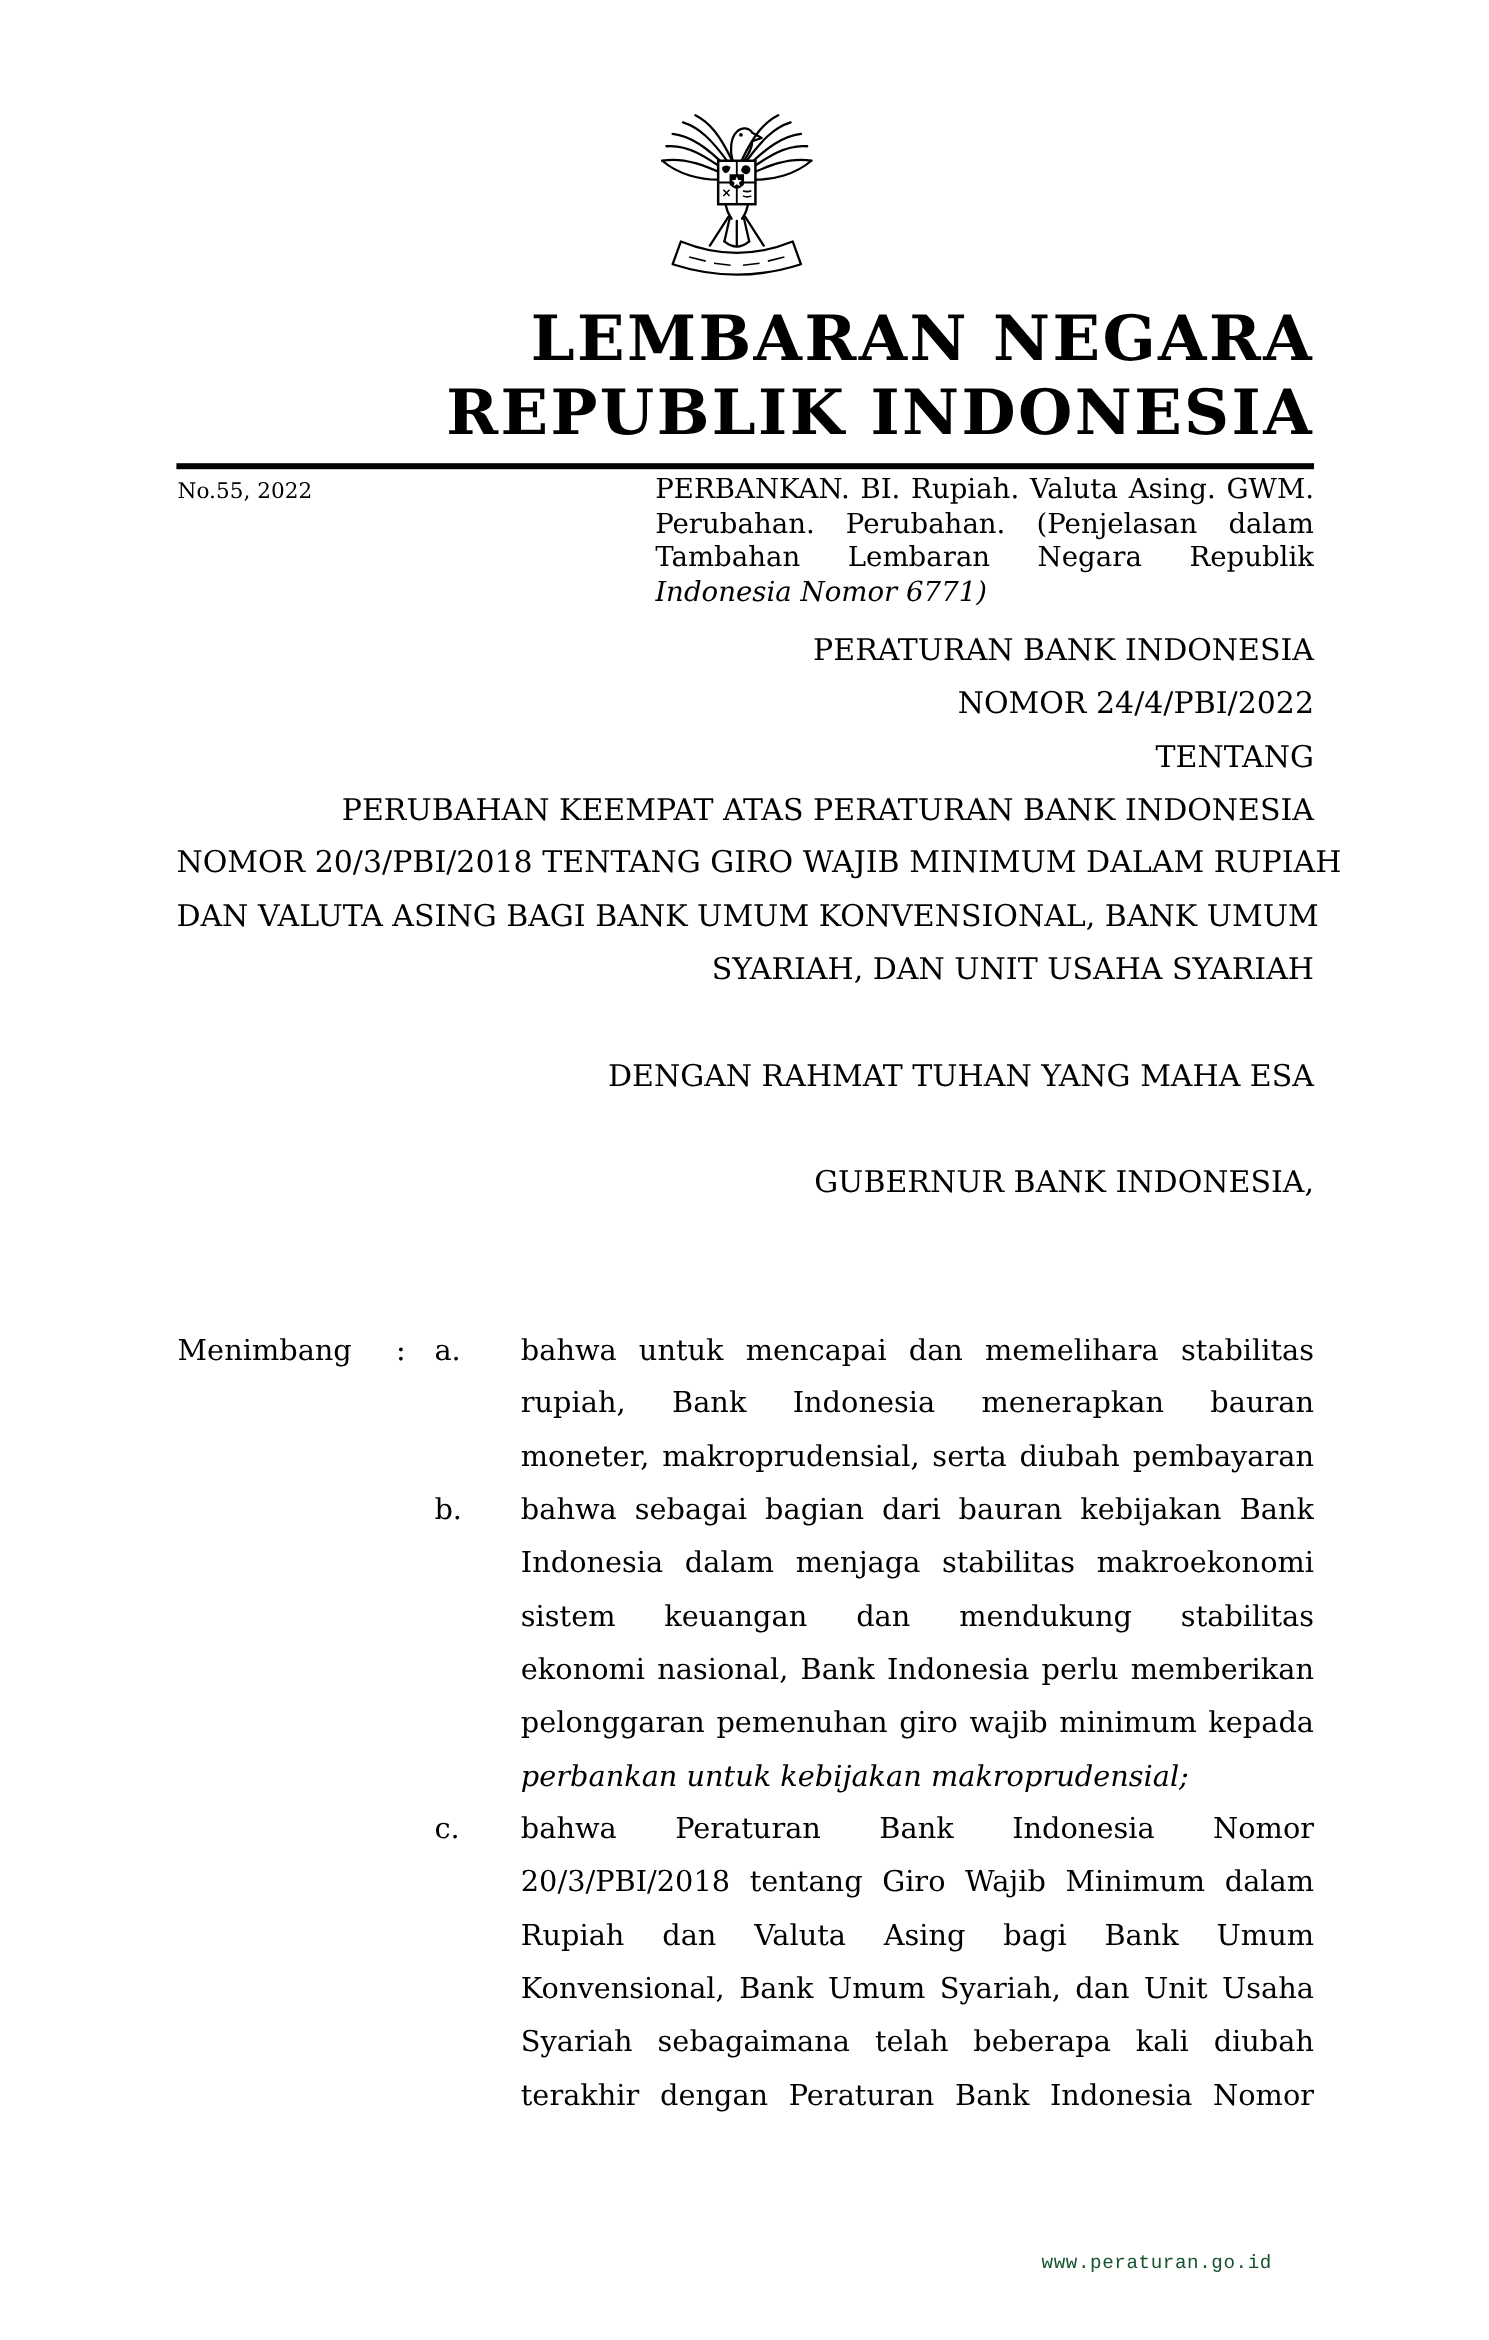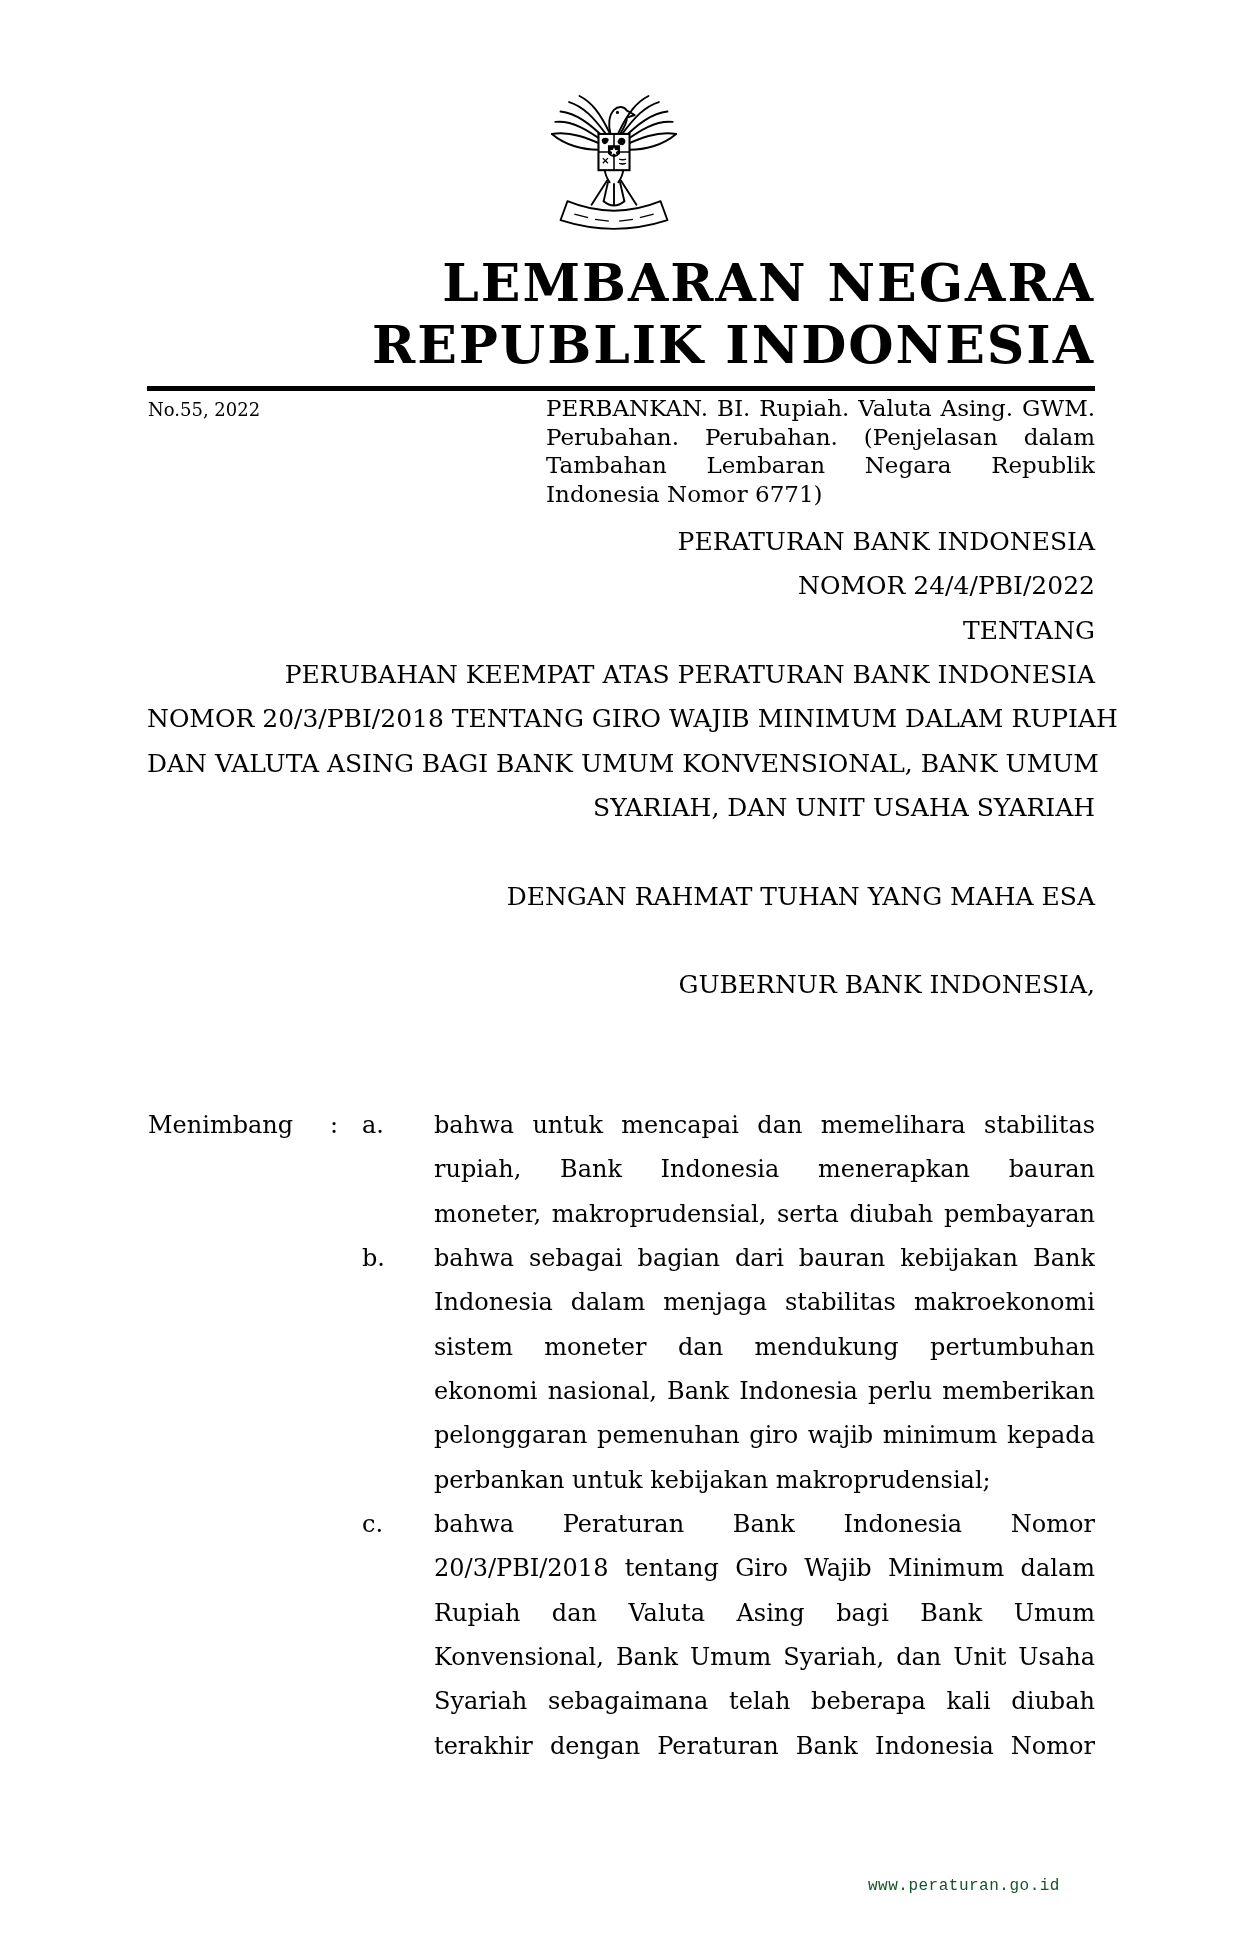--- a/index.html
+++ b/index.html
@@ -45,21 +45,21 @@
   .items   { position: absolute; left: 362px; top: 1103px; width: 733px; font-size: 24px; }
   .item    { position: relative; }
   .letter  { position: absolute; left: 0; top: 0; height: 44.33px; line-height: 44.33px; }
   .lines   { margin-left: 72px; }
   .b-line  { height: 44.33px; line-height: 44.33px; overflow: hidden; }
 
   
   .jl { text-align: justify; text-align-last: justify; }
   .jl::after { content: ""; display: inline-block; width: 100%; }
   
-  .ll { text-align: left; }
+  .ll { text-align: left; font-style: italic; }
 
   
   .footer {
     position: absolute; left: 868px; top: 1870px;
     font-family: Liberation Mono, monospace;
     font-size: 16px; line-height: 32px; letter-spacing: 0.5px;
     color: #14532d;
   }
 </style>
 </head>
@@ -155,21 +155,21 @@
         <div class="b-line jl">bahwa untuk mencapai dan memelihara stabilitas nilai</div>
         <div class="b-line jl">rupiah, Bank Indonesia menerapkan bauran kebijakan</div>
         <div class="b-line jl">moneter, makroprudensial, serta diubah pembayaran</div>
       </div>
     </div>
     <div class="item">
       <div class="letter">b.</div>
       <div class="lines">
         <div class="b-line jl">bahwa sebagai bagian dari bauran kebijakan Bank</div>
         <div class="b-line jl">Indonesia dalam menjaga stabilitas makroekonomi dan</div>
-        <div class="b-line jl">sistem moneter dan mendukung pertumbuhan</div>
+        <div class="b-line jl">sistem keuangan dan mendukung stabilitas</div>
         <div class="b-line jl">ekonomi nasional, Bank Indonesia perlu memberikan</div>
         <div class="b-line jl">pelonggaran pemenuhan giro wajib minimum kepada</div>
         <div class="b-line ll">perbankan untuk kebijakan makroprudensial;</div>
       </div>
     </div>
     <div class="item">
       <div class="letter">c.</div>
       <div class="lines">
         <div class="b-line jl">bahwa Peraturan Bank Indonesia Nomor</div>
         <div class="b-line jl">20/3/PBI/2018 tentang Giro Wajib Minimum dalam</div>

